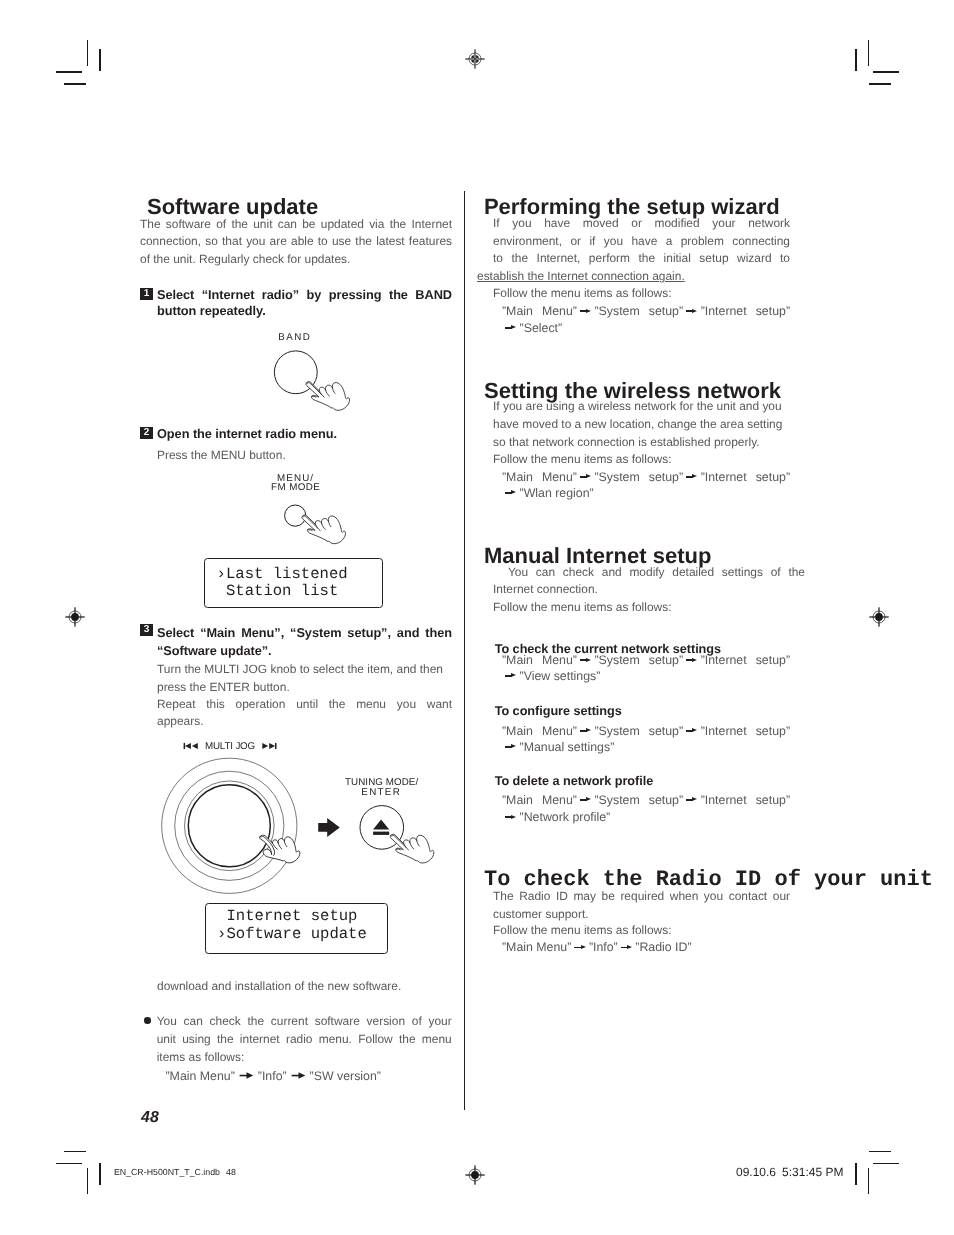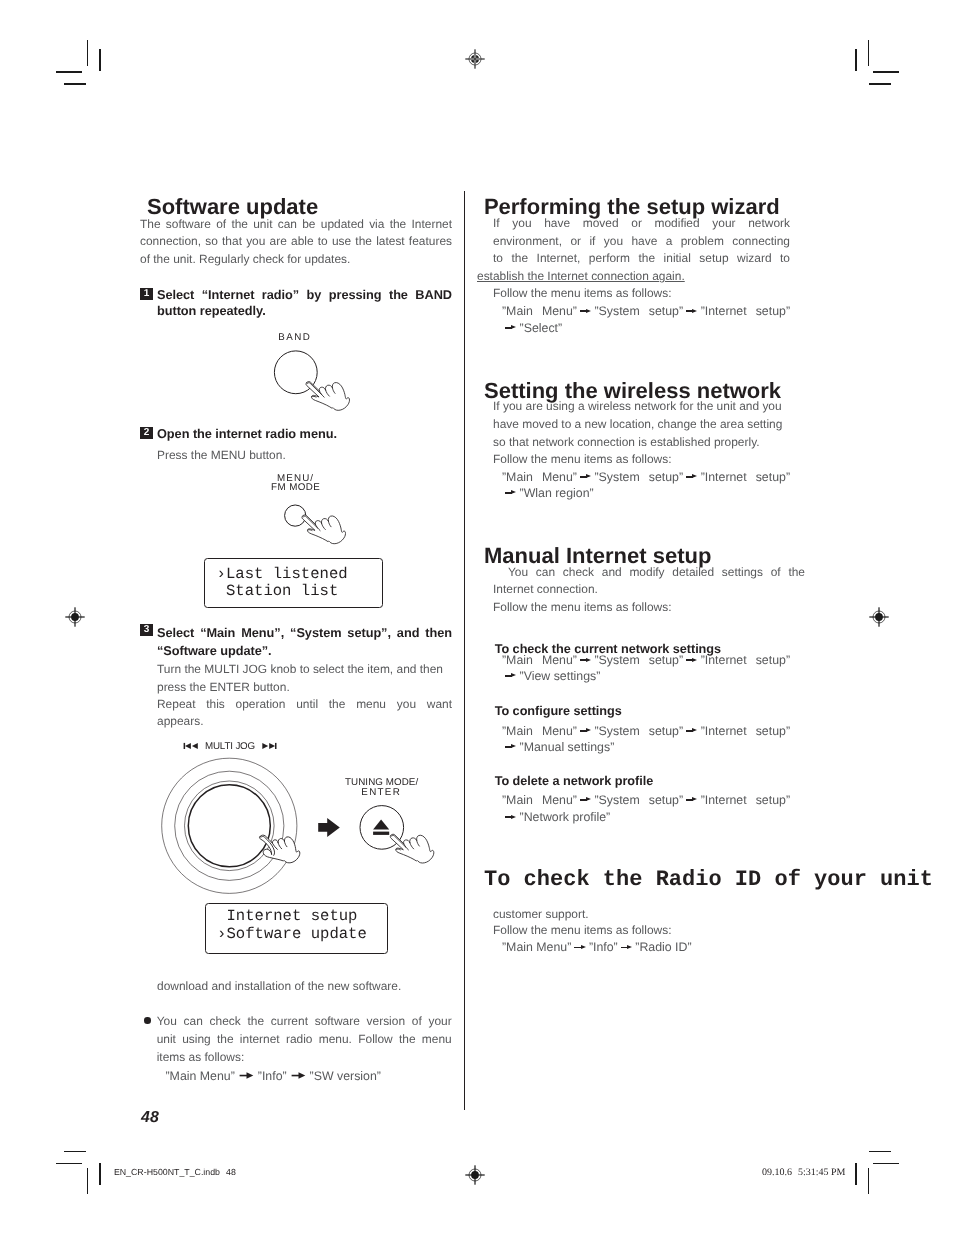--- a/index.html
+++ b/index.html
@@ -68,22 +68,22 @@
   i.arr::after{content:"";position:absolute;left:6.3px;top:0;width:0;height:0;
         border-top:2.6px solid transparent;border-bottom:2.6px solid transparent;
         border-left:5.3px solid #231f20;}
   .gap{display:inline-block;}
 
   
   #pagenum{position:absolute;left:141px;top:1108.5px;font-size:15.9px;font-weight:bold;
     font-style:italic;color:#231f20;letter-spacing:0.2px;}
   #footL{position:absolute;left:113.9px;top:1168.2px;font-size:8.8px;color:#231f20;
     line-height:9px;font-family:"Liberation Sans",sans-serif;letter-spacing:0px;white-space:nowrap;}
-  #footR{position:absolute;left:762px;top:1168.2px;font-size:10px;color:#231f20;
-    line-height:9px;font-family:Liberation Serif, serif;letter-spacing:0px;white-space:nowrap;}
+  #footR{position:absolute;left:736px;top:1168.2px;font-size:12px;color:#231f20;
+    line-height:9px;font-family:Liberation Sans, sans-serif;letter-spacing:0px;white-space:nowrap;}
   .fgap{display:inline-block;width:6px;}
 </style>
 </head>
 <body>
 
 <div class="page">
 
   <svg width="0" height="0" style="position:absolute" aria-hidden="true">
       <defs>
    <g id="handart">
@@ -251,20 +251,21 @@
 
     <div class="ln sub" style="left:17.7px;top:705.2px;">To configure settings</div>
     <div class="path j" style="left:25px;top:724.7px;width:288px;"><span>”Main Menu”</span><i class="arr"></i><span>”System setup”</span><i class="arr"></i><span>”Internet setup”</span><s></s></div>
     <div class="path" style="left:25px;top:740.5px;"><i class="arr"></i><span>”Manual settings”</span></div>
 
     <div class="ln sub" style="left:17.7px;top:775.0px;">To delete a network profile</div>
     <div class="path j" style="left:25px;top:793.9px;width:288px;"><span>”Main Menu”</span><i class="arr"></i><span>”System setup”</span><i class="arr"></i><span>”Internet setup”</span><s></s></div>
     <div class="path" style="left:25px;top:811.1px;"><i class="arr"></i><span>”Network profile”</span></div>
 
     <h2 class="sec" style="left:1px;top:865.0px;font-family:Liberation Mono, monospace;">To check the Radio ID of your unit</h2>
+    <div class="ln j" style="left:16px;top:889.6px;width:297px;"><span>The Radio ID may be required when you contact our</span><s></s></div>
     <div class="ln" style="left:16px;top:907.8px;">customer support.</div>
     <div class="ln" style="left:16px;top:924.3px;">Follow the menu items as follows:</div>
     <div class="path" style="left:25px;top:941.4px;"><span>”Main Menu”</span><i class="arr"></i><span>”Info”</span><i class="arr"></i><span>”Radio ID”</span></div>
   </div>
 
   <div id="fliglabels">
     <div class="fl" style="left:278.3px;top:332.6px;letter-spacing:1.47px;">BAND</div>
     <div class="fl" style="left:277.1px;top:473.5px;letter-spacing:1.09px;">MENU/</div>
     <div class="fl" style="left:271.1px;top:483.4px;letter-spacing:0.39px;">FM MODE</div>
     <div class="fl" style="left:204.9px;top:742.0px;letter-spacing:-0.15px;">MULTI JOG</div>

